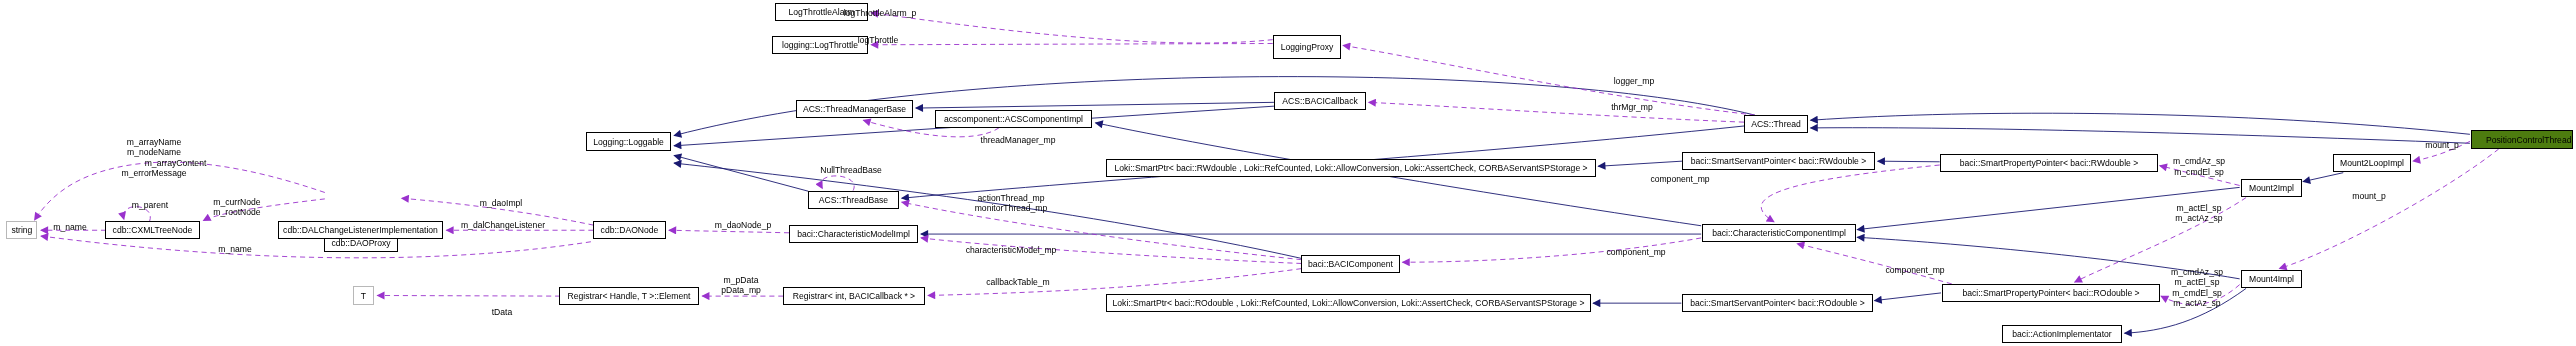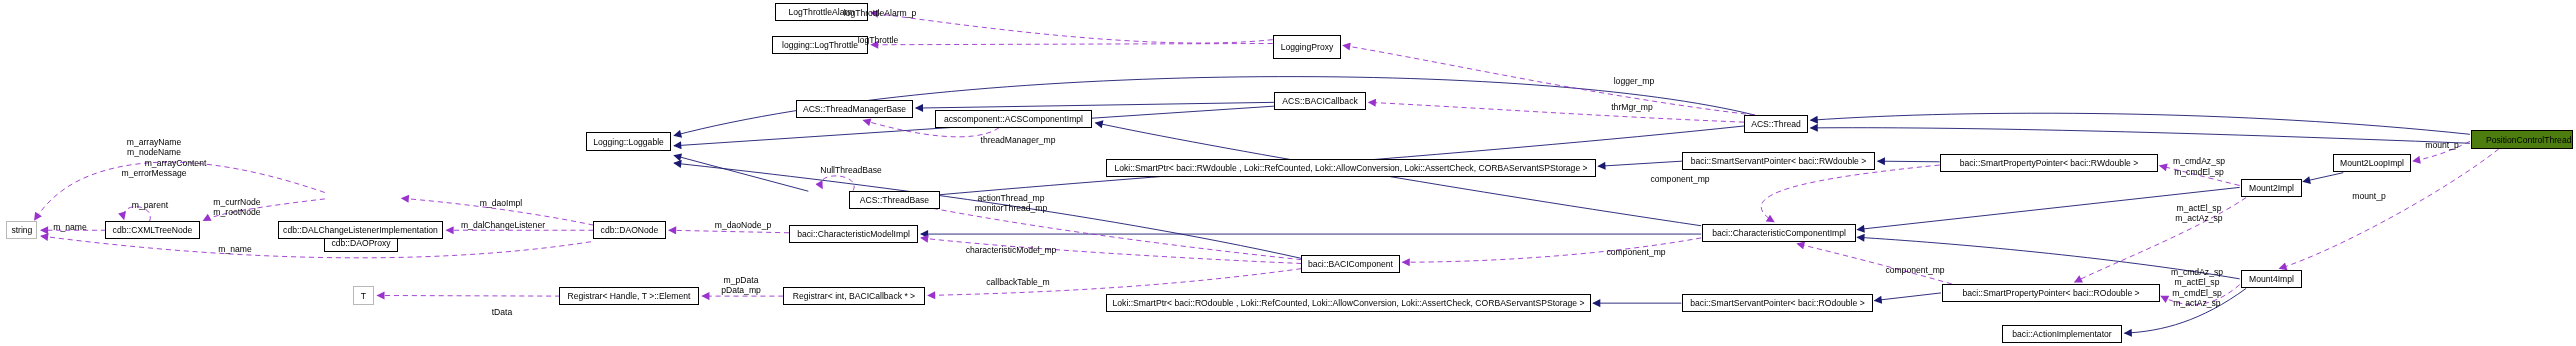--- a/index.html
+++ b/index.html
@@ -82,21 +82,21 @@
       <div class="class-node" style="left: 278px; top: 221px; width: 165px; height: 18px;">cdb::DALChangeListenerImplementation</div>
       <div class="class-node" style="left: 593px; top: 221px; width: 73px; height: 18px;">cdb::DAONode</div>
       <div class="class-node external" style="left: 353px; top: 286px; width: 20.5px; height: 19px;">T</div>
       <div class="class-node" style="left: 559px; top: 287px; width: 140px; height: 18px;">Registrar&lt; Handle, T &gt;::Element</div>
       <div class="class-node" style="left: 783px; top: 287px; width: 142px; height: 18px;">Registrar&lt; int, BACICallback * &gt;</div>
       <div class="class-node" style="left: 586px; top: 132px; width: 85px; height: 19px;">Logging::Loggable</div>
       <div class="class-node" style="left: 775px; top: 3.2px; width: 93px; height: 18px;">LogThrottleAlarm</div>
       <div class="class-node" style="left: 772px; top: 36px; width: 96px; height: 18px;">logging::LogThrottle</div>
       <div class="class-node" style="left: 796px; top: 100px; width: 117px; height: 18px;">ACS::ThreadManagerBase</div>
       <div class="class-node" style="left: 935px; top: 110px; width: 157px; height: 18px;">acscomponent::ACSComponentImpl</div>
-      <div class="class-node" style="left: 808px; top: 191px; width: 91px; height: 18px; margin-left: 41px;">ACS::ThreadBase</div>
+      <div class="class-node" style="left: 808px; top: 191px; width: 91px; height: 18px;">ACS::ThreadBase</div>
       <div class="class-node" style="left: 789px; top: 225px; width: 129px; height: 18px;">baci::CharacteristicModelImpl</div>
       <div class="class-node" style="left: 1273px; top: 35px; width: 68px; height: 24px;">LoggingProxy</div>
       <div class="class-node" style="left: 1274px; top: 92px; width: 92px; height: 18px;">ACS::BACICallback</div>
       <div class="class-node" style="left: 1744px; top: 115px; width: 64px; height: 18px;">ACS::Thread</div>
       <div class="class-node" style="left: 1106px; top: 159px; width: 490px; height: 18px;">Loki::SmartPtr&lt; baci::RWdouble , Loki::RefCounted, Loki::AllowConversion, Loki::AssertCheck, CORBAServantSPStorage &gt;</div>
       <div class="class-node" style="left: 1682px; top: 152px; width: 193px; height: 18px;">baci::SmartServantPointer&lt; baci::RWdouble &gt;</div>
       <div class="class-node" style="left: 1940px; top: 154px; width: 218px; height: 18px;">baci::SmartPropertyPointer&lt; baci::RWdouble &gt;</div>
       <div class="class-node" style="left: 1301px; top: 255px; width: 99px; height: 18px;">baci::BACIComponent</div>
       <div class="class-node" style="left: 1702px; top: 224px; width: 154px; height: 18px;">baci::CharacteristicComponentImpl</div>
       <div class="class-node" style="left: 1106px; top: 294px; width: 485px; height: 18px;">Loki::SmartPtr&lt; baci::ROdouble , Loki::RefCounted, Loki::AllowConversion, Loki::AssertCheck, CORBAServantSPStorage &gt;</div>

